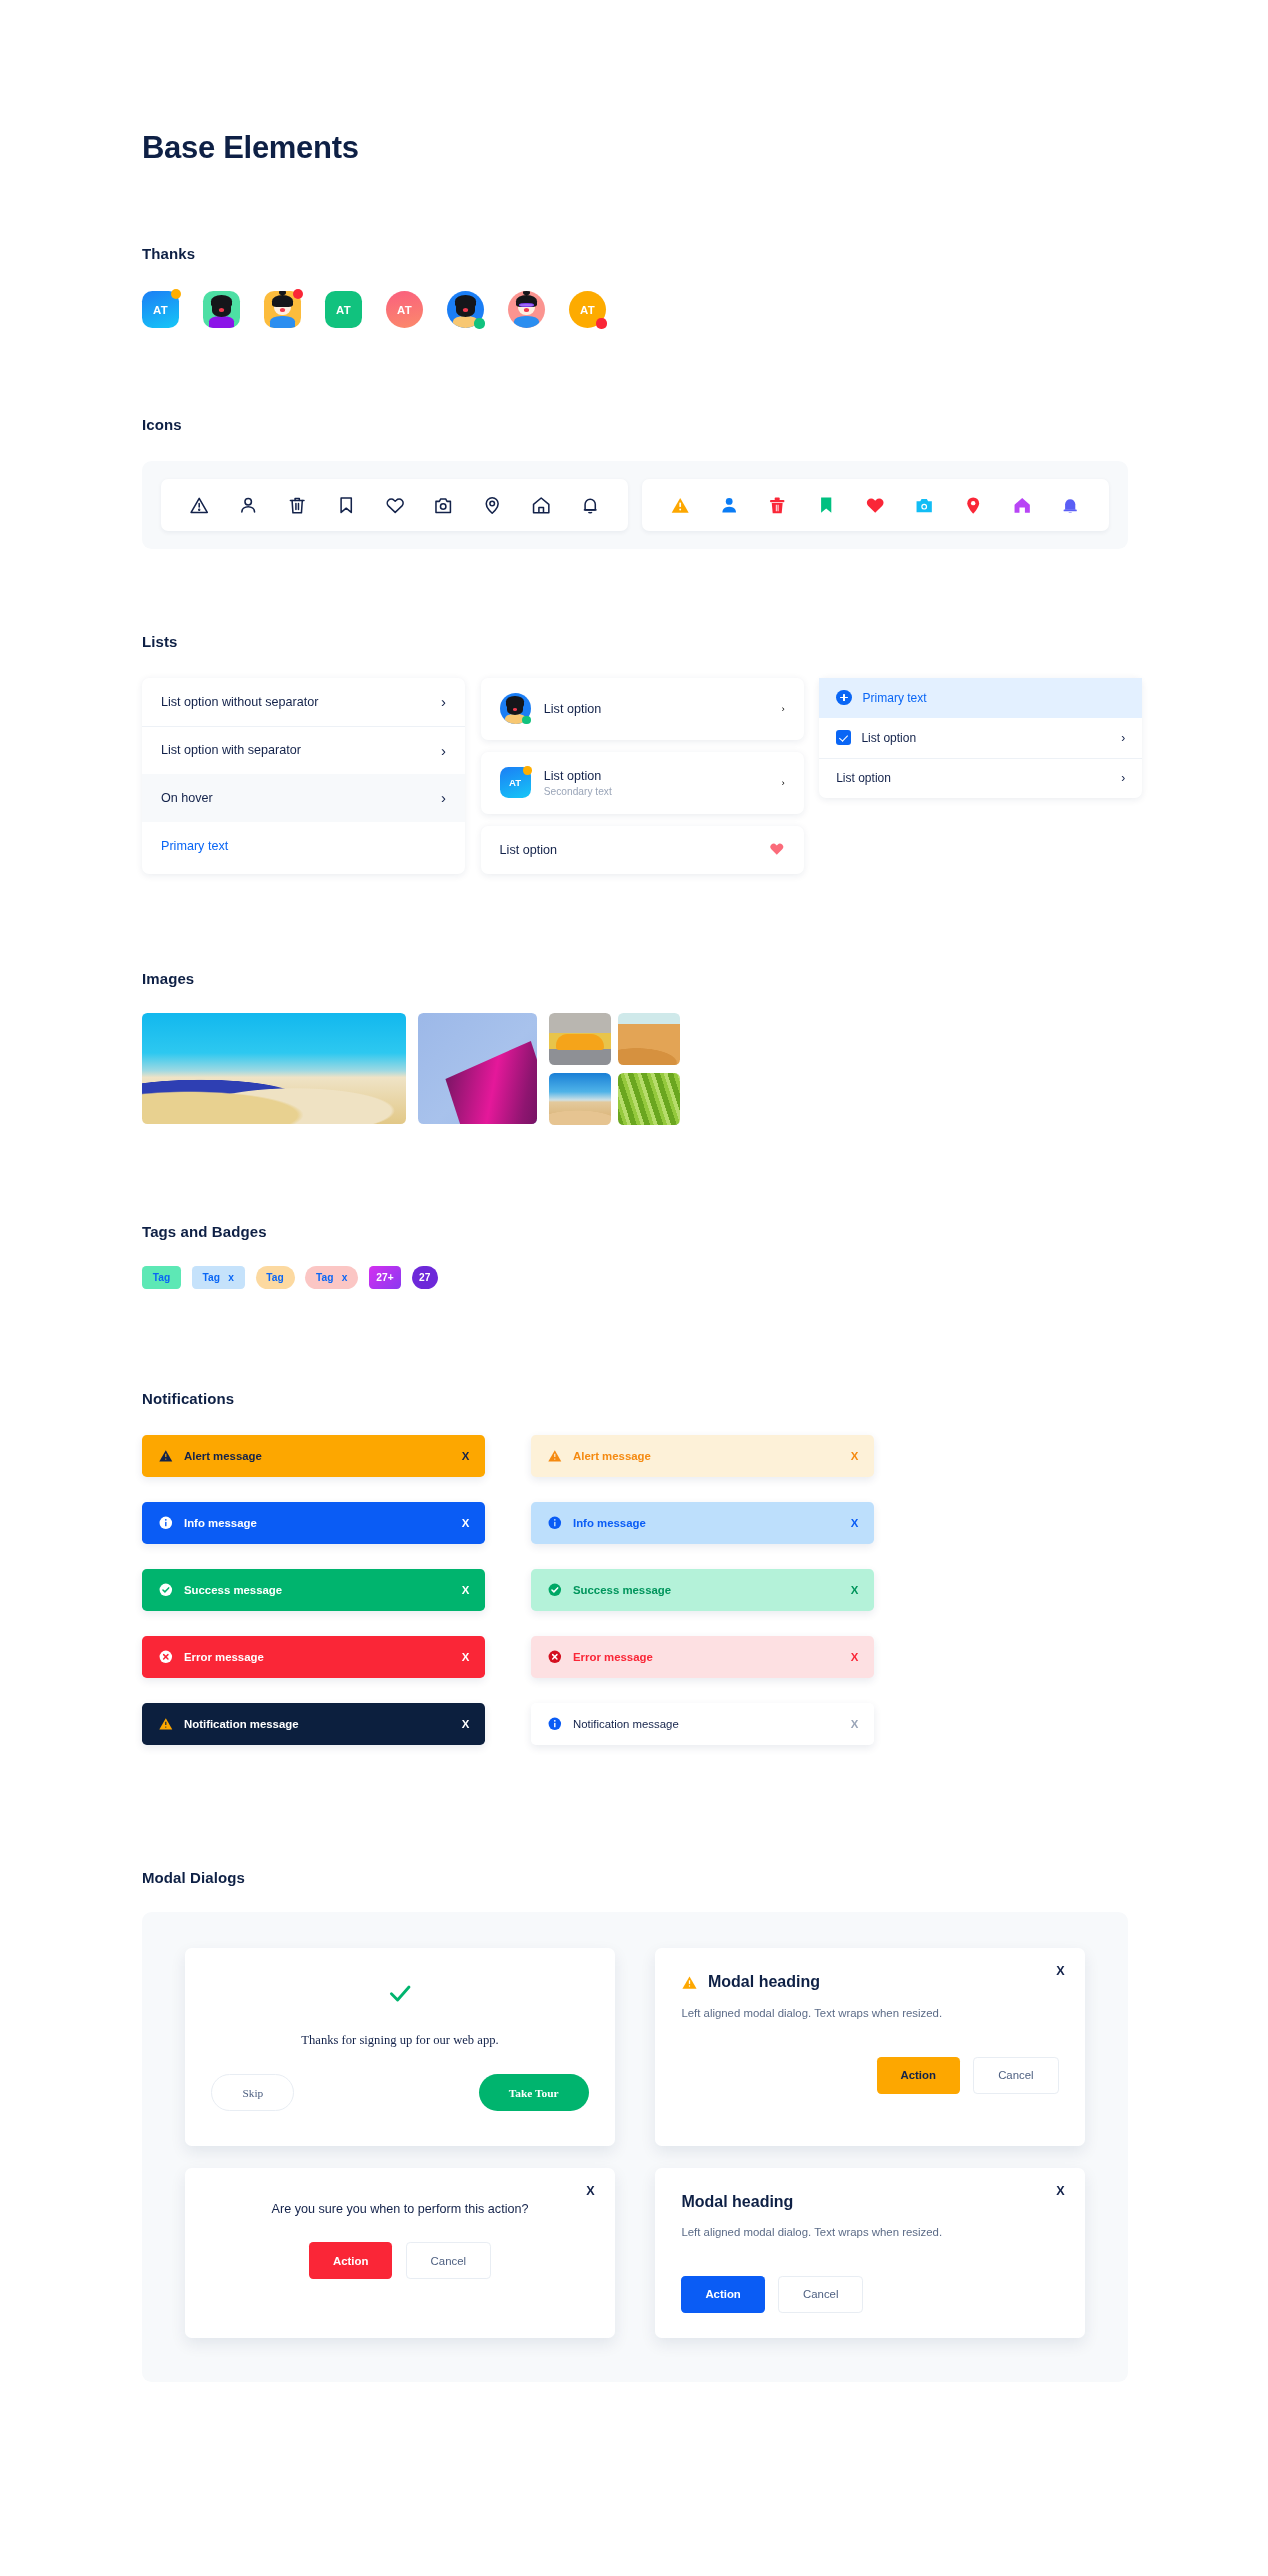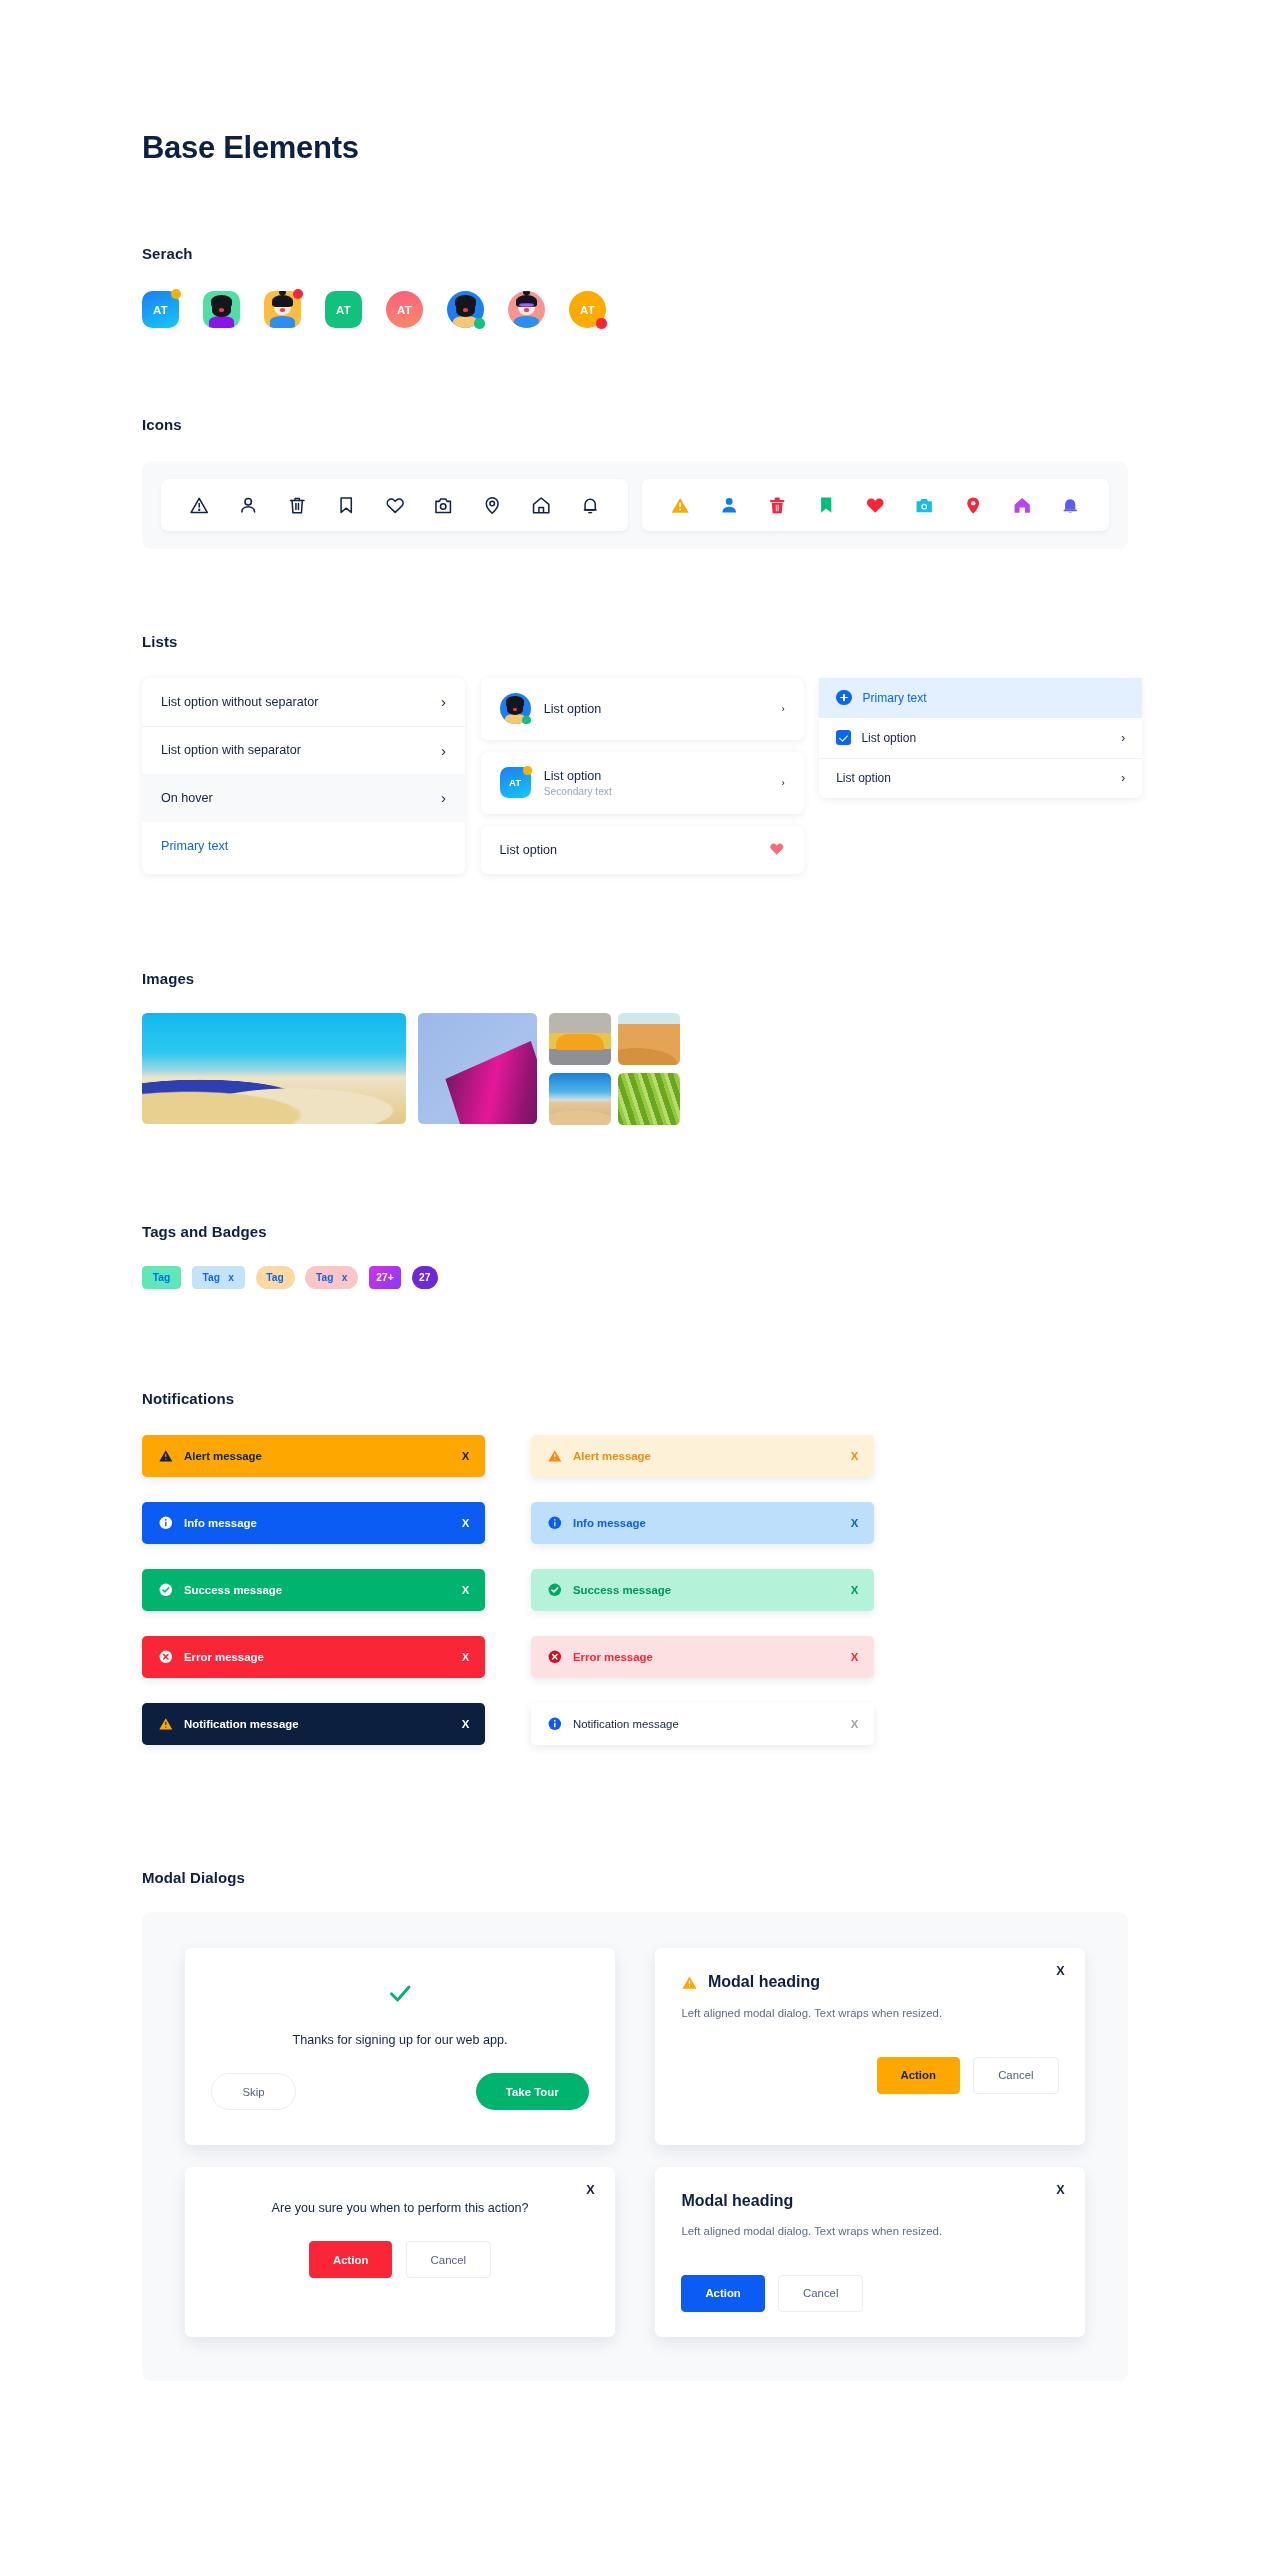--- a/index.html
+++ b/index.html
@@ -251,21 +251,21 @@
     border-radius: 6.6px;
     box-shadow: 0 6px 15.6px rgba(16,38,77,0.09);
     position: relative;
     padding: 25px 26.4px;
   }
   .m-close {
     position: absolute; top: 17px; right: 20.4px;
     font-size: 12.6px; font-weight: 700; color: #13224a; cursor: pointer;
     line-height: 1;
   }
-  .m-center { text-align: center; padding: 32px 26.4px 35px; }
+  .m-center { text-align: center; padding: 32px 26.4px 35px; font-family: Liberation Serif, serif; }
   .m-check { margin-bottom: 24px; }
   .m-check svg { width: 26.4px; height: 26.4px; }
   .m-msg { font-size: 12.6px; color: #13224a; font-weight: 400; }
   .m-btns { display: flex; gap: 13.2px; margin-top: 26.4px; }
   .m-btns.center { justify-content: space-between; }
   .btn {
     font-family: inherit; font-size: 11.4px; font-weight: 600;
     border: none; cursor: pointer;
     padding: 16px 24px; height: 37px;
     border-radius: 4.2px;
@@ -287,21 +287,21 @@
 </style>
 </head>
 <body>
 
 <div class="page">
 <div class="wrap">
 
   <h1 class="page-title">Base Elements</h1>
 
   <section class="sec-avatars">
-    <h2 class="section-title">Serach</h2>
+    <h2 class="section-title">Thanks</h2>
     <div class="avatar-row">
 
       <div class="avatar av-sq">
         <span class="bg" style="background:linear-gradient(160deg,#1b7ef5,#16c7f7)"></span>
         <span class="initials">AT</span>
         <span class="dot tr" style="background:#ffae00"></span>
       </div>
 
       <div class="avatar av-sq">
         <span class="bg" style="background:#4ddfa4">

